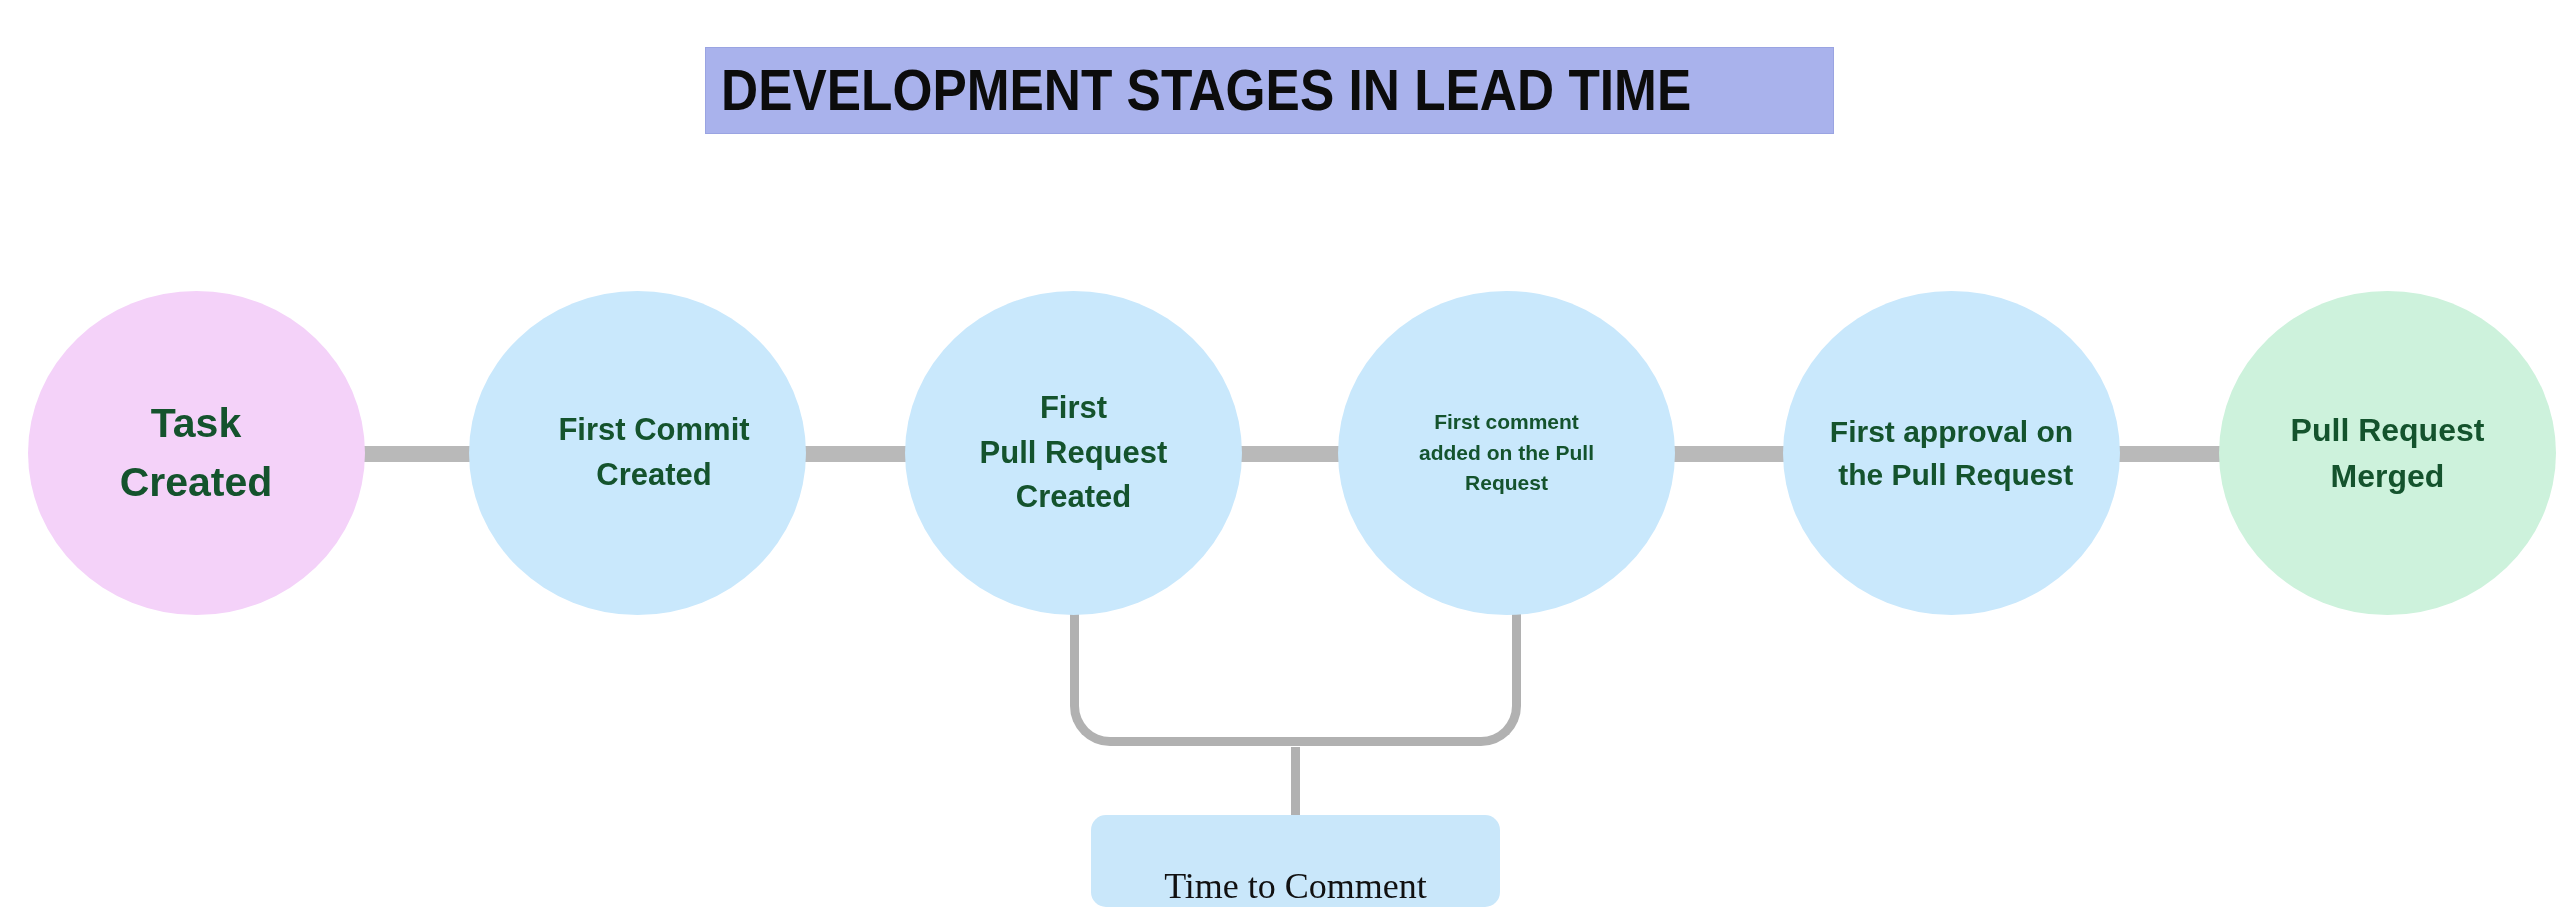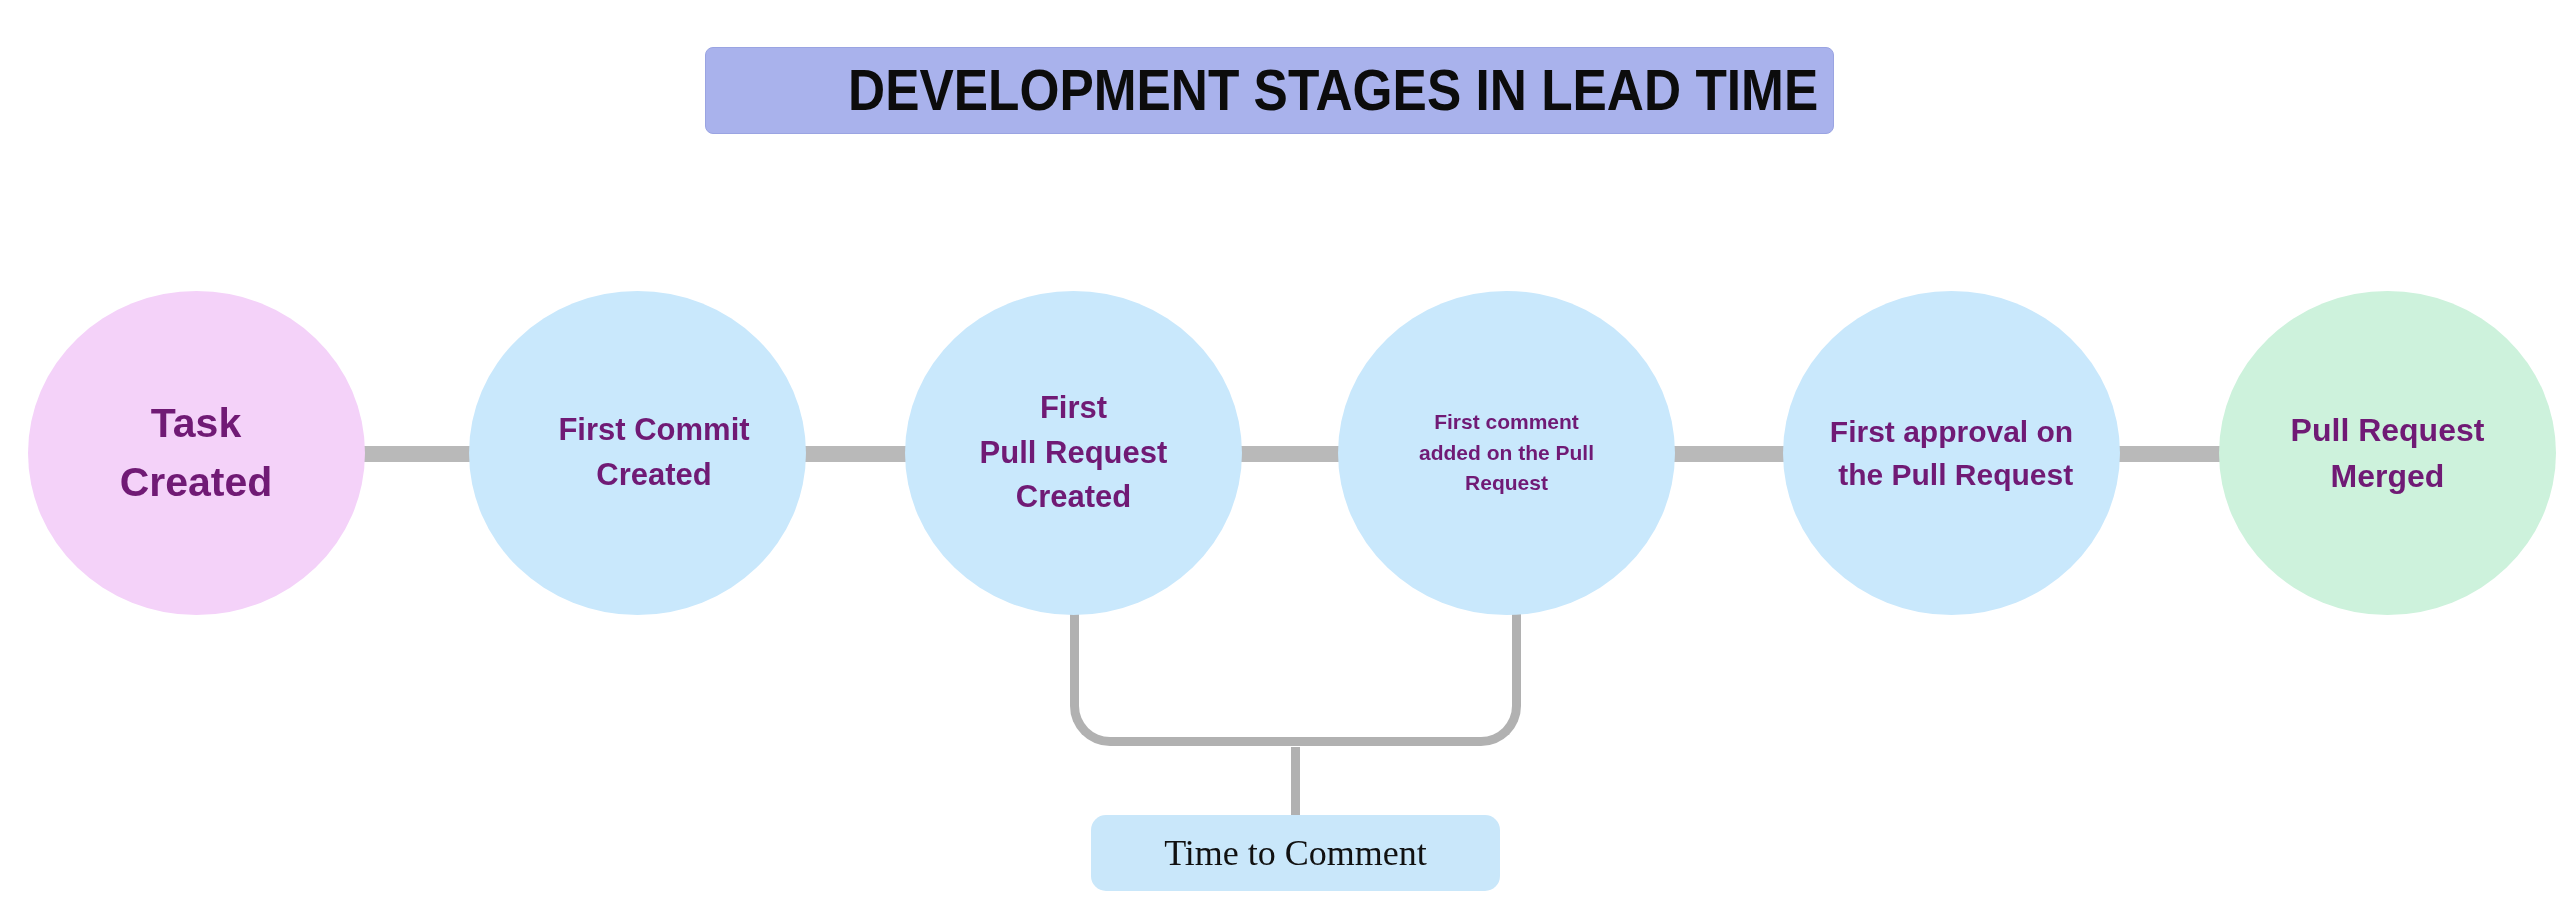--- a/index.html
+++ b/index.html
@@ -12,23 +12,23 @@
     font-family: "Liberation Sans", sans-serif;
   }
 
   
   .title-box {
     position: absolute;
     left: 705px; top: 47px;
     width: 1129px; height: 87px;
     background: #a9b2ec;
     border: 1.4px solid #9aa4e2;
-    border-radius: 8px;
+    border-radius: 0;
     box-sizing: border-box;
-    display: flex; align-items: center; justify-content: flex-end;
+    display: flex; align-items: center; justify-content: flex-start;
   }
   .title-text {
     font-size: 53px;
     font-weight: 700;
     letter-spacing: 0px;
     color: #0c0c0c;
     white-space: nowrap;
     transform: scale(0.97, 1.08);
   }
 
@@ -47,21 +47,21 @@
     top: 291px;
     width: 337px; height: 324px;
     border-radius: 50%;
     display: flex; align-items: center; justify-content: center;
     text-align: center;
     z-index: 2;
   }
   .stage-label {
     white-space: pre-line;
     font-weight: 700;
-    color: #701a75;
+    color: #14532d;
     line-height: 1.45;
   }
   .c1 { left:   27.5px; }
   .c2 { left:  469px; }
   .c3 { left: 905px; align-items: center; }
   .c4 { left: 1338px; }
   .c5 { left: 1783px; text-align: right; }
   .c6 { left: 2219px; }
   .c1 .stage-label { font-size: 41px; }
   .c2 .stage-label { font-size: 31px; margin-left: 33px; }
@@ -88,24 +88,24 @@
     left: 1291px; top: 747px;
     width: 9px; height: 69px;
     background: #b1b1b1;
     z-index: 1;
   }
 
   
   .annotation-box {
     position: absolute;
     left: 1091px; top: 815px;
-    width: 409px; height: 76px;
+    width: 409px; height: 92px;
     background: #c9e7fa;
     border-radius: 15px;
-    display: flex; align-items: center; justify-content: center;
+    display: flex; align-items: flex-end; justify-content: center;
     z-index: 3;
   }
   .annotation-text {
     font-family: cursive;
     font-size: 36px;
     font-weight: 500;
     color: #111111;
     white-space: nowrap;
   }
 </style>

